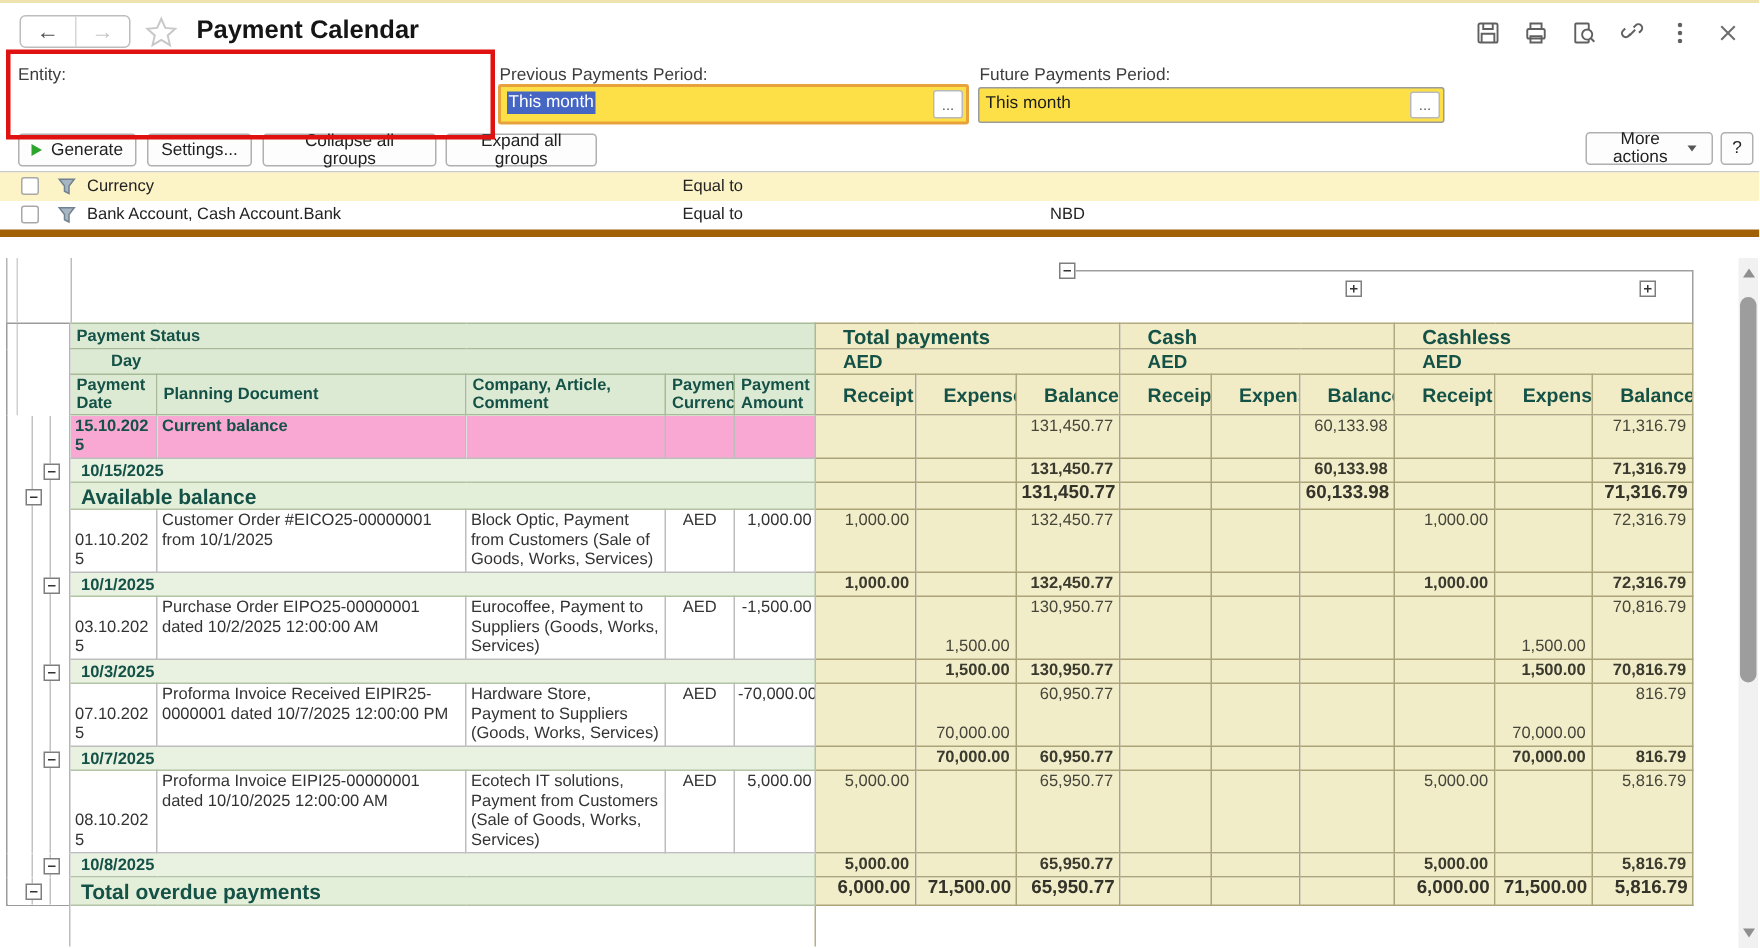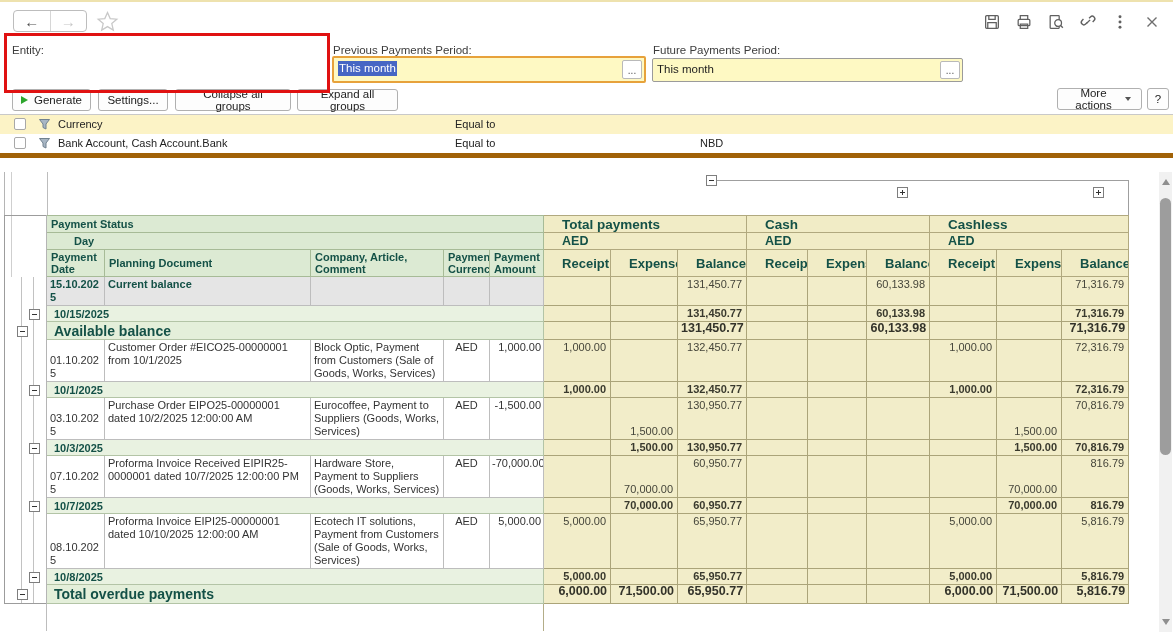--- a/index.html
+++ b/index.html
@@ -25,21 +25,21 @@
            z-index:60;pointer-events:none;}
 
   
   .lbl{position:absolute;font-size:11.5px;color:#3d3d3d;}
   .combo{position:absolute;left:12px;top:58px;width:308px;height:24px;border:1px solid #9b9b9b;
          border-radius:3px;display:flex;background:#fff;box-sizing:border-box;}
   .combo .val{flex:1;font-size:11.5px;color:#1d1d1d;padding:4px 0 0 5px;white-space:nowrap;overflow:hidden;}
   .cbtn{width:17px;border:none;border-left:1px solid #c9c9c9;background:#fff;display:flex;
         align-items:center;justify-content:center;padding:0;cursor:pointer;}
   .darr{width:0;height:0;border-top:4px solid #555;border-left:3.5px solid transparent;border-right:3.5px solid transparent;}
-  .period{position:absolute;display:flex;background:#fef9c3;box-sizing:border-box;border-radius:2px;}
+  .period{position:absolute;display:flex;background:#fde047;box-sizing:border-box;border-radius:2px;}
   #prev-period{left:332px;top:56px;width:314px;height:27px;border:2px solid #e7a23b;}
   #future-period{left:652px;top:58px;width:311px;height:24px;border:1px solid #9b9b9b;}
   .period .pval{flex:1;font-size:11.5px;color:#1d1d1d;padding:4px 0 0 4px;white-space:nowrap;overflow:hidden;}
   .sel-text{background:#4666c4;color:#fff;padding:1px 1px 2px 1px;}
   .dots{width:18px;margin:2px;border:1px solid #b9b9b9;border-radius:2px;background:#fff;font-size:10px;
         color:#555;display:flex;align-items:flex-end;justify-content:center;padding:0 0 2px 0;cursor:pointer;}
 
   
   .btn{position:absolute;top:89px;height:22px;border:1px solid #b0b0b0;border-radius:3px;background:#fdfdfd;
        font-size:11.5px;color:#222;display:flex;align-items:center;justify-content:center;gap:6px;
@@ -102,21 +102,21 @@
   td.amt{text-align:right;white-space:nowrap;padding:1px 2px;}
   td.num{border:1px solid #aba479;background:#f2edc9;text-align:right;padding:1px 4px;
          vertical-align:top;color:#45453a;font-size:11px;line-height:13px;white-space:nowrap;}
   td.vb{vertical-align:bottom;}
   tr.r-day td.lbl-day{background:#e9f2e1;color:#145147;font-weight:bold;padding:1px 7px;
                       border:1px solid #b3c4a6;font-size:11px;}
   tr.r-day td.num{font-weight:bold;color:#3a3a2e;}
   tr.r-total td.lbl-total{background:#e4efda;color:#145147;font-weight:bold;font-size:14px;
                           padding:0 7px;border:1px solid #b3c4a6;}
   tr.r-total td.num{font-weight:bold;font-size:12.5px;color:#33332a;padding:0 3px;}
-  tr.r-current td.cell{background:#e5e5e5;color:#145147;font-weight:bold;}
+  tr.r-current td.cell{background:#f9a8d4;color:#145147;font-weight:bold;}
 
   
   .vscroll{position:absolute;left:1159px;top:172px;width:13px;height:460px;background:#f1f1f1;}
   .sarr{position:absolute;left:3px;width:0;height:0;border-left:4px solid transparent;border-right:4px solid transparent;}
   .sarr.up{top:7px;border-bottom:6px solid #8f8f8f;}
   .sarr.down{bottom:7px;border-top:6px solid #8f8f8f;}
   .sthumb{position:absolute;left:1px;top:26px;width:11px;height:257px;background:#9d9d9d;border-radius:6px;cursor:pointer;}
 </style>
 </head>
 <body>
@@ -130,20 +130,21 @@
       </button>
     <button class="navbtn">
         <span class="arr-fwd">→</span>
       </button>
   </div>
   <span class="star">
     <svg width="23" height="23" viewBox="0 0 23 23">
         <path d="M11.5 2.5l2.7 6.1 6.6.6-5 4.4 1.5 6.5-5.8-3.5-5.8 3.5 1.5-6.5-5-4.4 6.6-.6z" fill="none" stroke="#c8c8c8" stroke-width="1.3"></path>
       </svg>
   </span>
+  <h1 class="page-title">Payment Calendar</h1>
 
   <div class="tool-icons">
     <button class="tico">
       <svg width="18" height="18" viewBox="0 0 17 17" fill="none" stroke="#606060" stroke-width="1.2">
           <rect x="2.5" y="2.5" width="12" height="12" rx="1"></rect>
           <path d="M5.5 2.5v3.5h6V2.5"></path>
           <path d="M4.5 14.5V9h8v5.5"></path>
         </svg>
     </button>
     <button class="tico">

